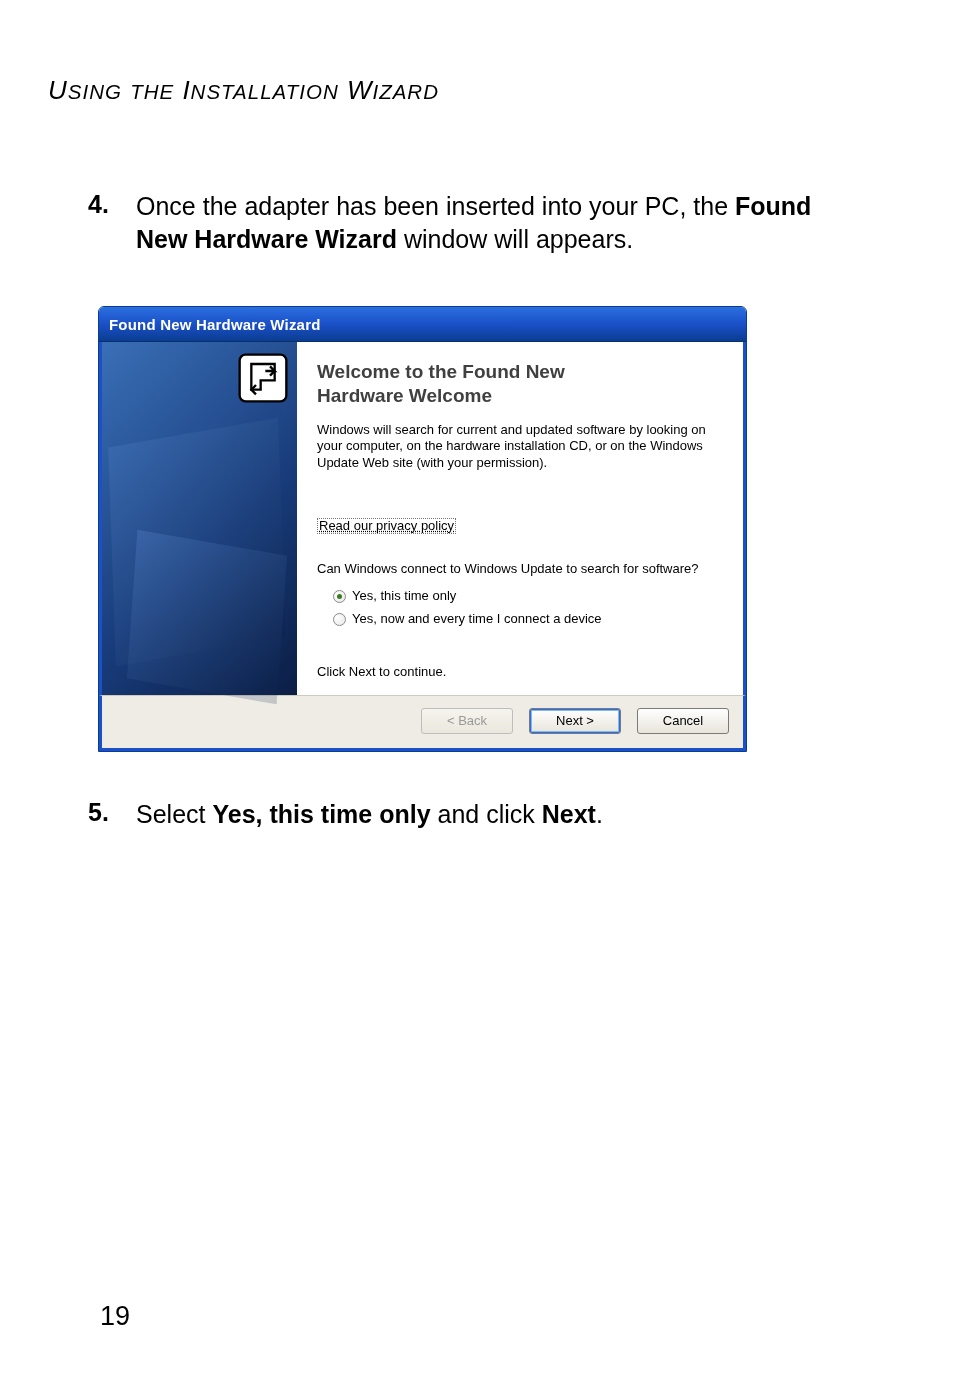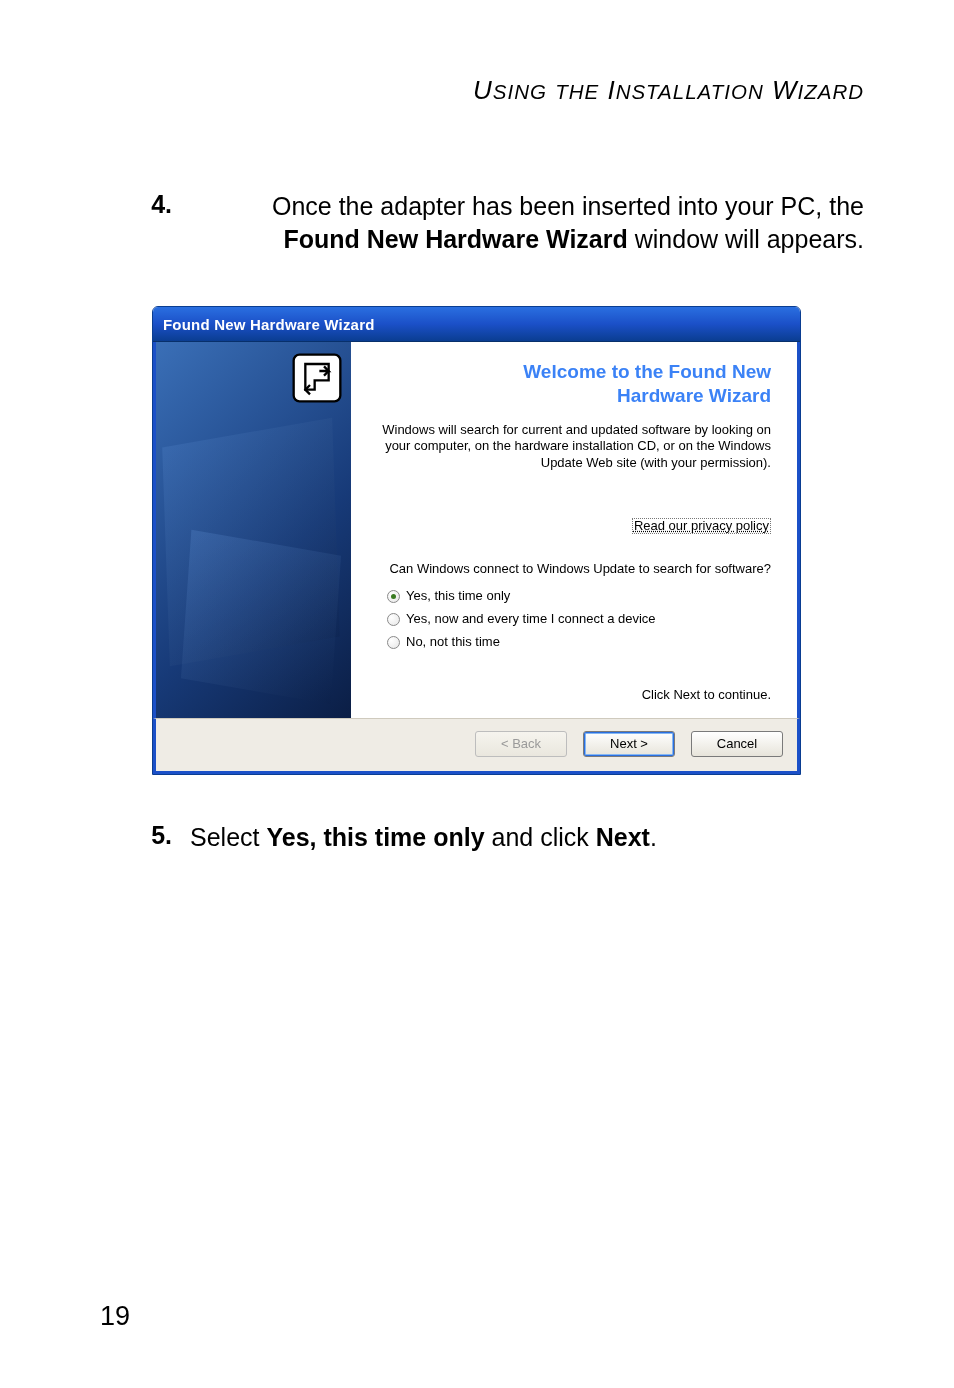--- a/index.html
+++ b/index.html
@@ -6,25 +6,24 @@
     margin: 0;
     padding: 0;
     background: #ffffff;
     width: 954px;
     height: 1388px;
     font-family: Arial, Helvetica, sans-serif;
     color: #000;
     position: relative;
   }
   .page {
-    padding: 75px 90px 60px 102px;
+    padding: 75px 90px 60px 48px;
     box-sizing: border-box;
     height: 100%;
     position: relative;
-    text-align: right;
   }
   .section-heading {
     font-style: italic;
     font-family: "Arial Narrow", Arial, Helvetica, sans-serif;
     font-stretch: condensed;
     font-size: 26px;
     letter-spacing: 1px;
   }
   .section-heading .big {
     font-size: 26px;
@@ -117,21 +116,21 @@
     flex: 1;
     padding: 18px 26px 14px 20px;
     color: #000;
     font-size: 13px;
     line-height: 1.3;
   }
   .welcome-title {
     font-family: Tahoma, Arial, sans-serif;
     font-size: 19px;
     font-weight: bold;
-    color: #3b82f6;
+    color: #404040;
     margin-bottom: 14px;
     line-height: 1.25;
   }
   .paragraph {
     margin-bottom: 2px;
   }
   .privacy-link {
     color: #000;
     text-decoration: underline dotted;
     border: 1px dotted #777;
@@ -258,42 +257,38 @@
           <svg viewBox="0 0 48 48">
             <rect x="4" y="4" width="40" height="40" rx="5" fill="#ffffff" stroke="#000" stroke-width="2"></rect>
             <path d="M14 12 L34 12 L34 26 L22 26 L22 34 L14 34 Z" fill="#fff" stroke="#000" stroke-width="2"></path>
             <path d="M18 30 L14 34 L18 38" fill="none" stroke="#000" stroke-width="2"></path>
             <path d="M26 18 L34 18 L30 14 M34 18 L30 22" fill="none" stroke="#000" stroke-width="2"></path>
           </svg>
         </div>
         <div class="dialog-content">
           <div class="welcome-title">
             <div>Welcome to the Found New</div>
-            <div>Hardware Wizard</div>
+            <div>Hardware Welcome</div>
           </div>
           <div class="paragraph">Windows will search for current and updated software by looking on your computer, on the hardware installation CD, or on the Windows Update Web site (with your permission).</div>
           <div><span class="privacy-link">Read our privacy policy</span></div>
 
           <div class="question">Can Windows connect to Windows Update to search for software?</div>
 
           <div class="radio-group">
             <label class="radio-row">
               <span class="radio selected">
                   <span class="dot"></span>
                 </span>
               <span>Yes, this time only</span>
             </label>
             <label class="radio-row">
               <span class="radio"></span>
               <span>Yes, now and every time I connect a device</span>
             </label>
-            <label class="radio-row">
-              <span class="radio"></span>
-              <span>No, not this time</span>
-            </label>
           </div>
 
           <div class="continue-hint">Click Next to continue.</div>
         </div>
       </div>
       <div class="button-row">
         <span class="win-btn disabled">&lt; Back</span>
         <span class="win-btn default">Next &gt;</span>
         <span class="win-btn">Cancel</span>
       </div>

